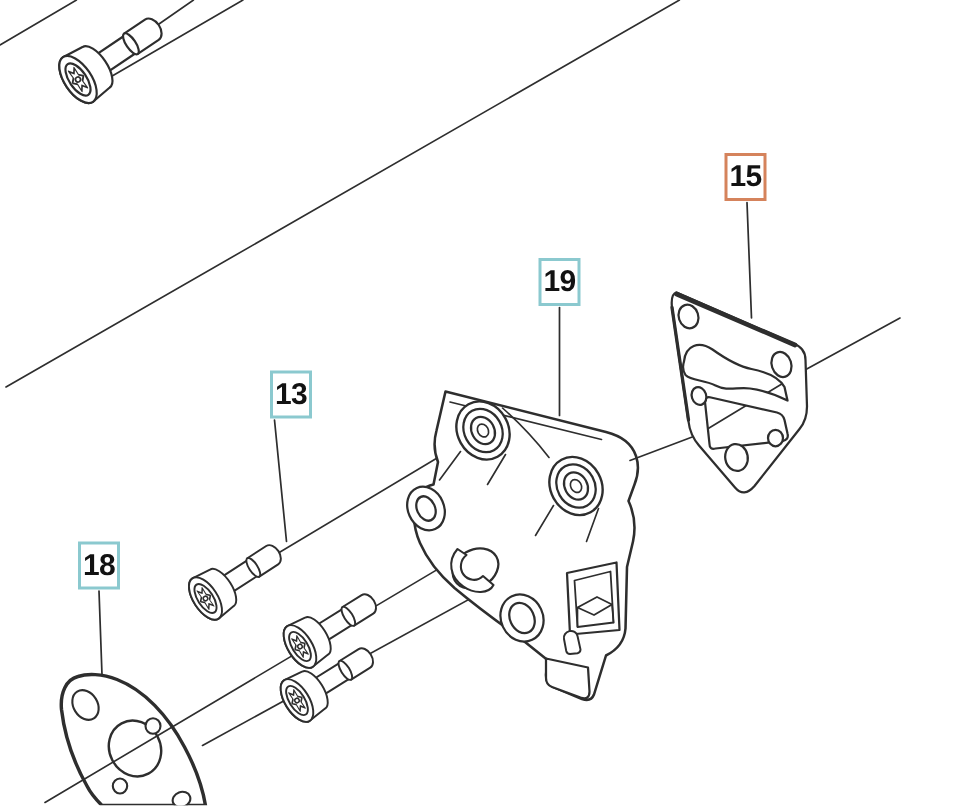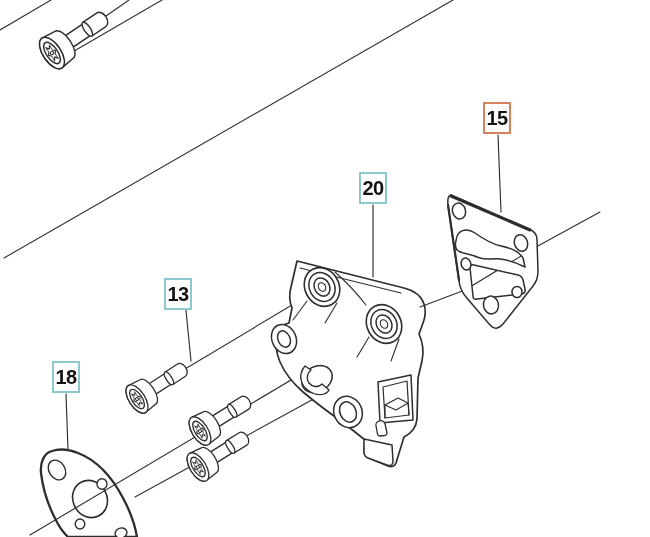--- a/index.html
+++ b/index.html
@@ -5,21 +5,21 @@
   html,body{margin:0;padding:0;background:#fff;}
   .stage{position:relative;width:650px;height:537px;background:#fff;overflow:hidden;
          font-family:"Liberation Sans",sans-serif;}
   .stage svg{position:absolute;left:0;top:0;color:var(--line-art,#2e2e2e);}
   .callout{position:absolute;box-sizing:border-box;width:28px;height:32px;background:#fff;
            border:2px solid var(--callout-border,#8bc9cf);color:#121212;
            display:flex;align-items:center;justify-content:center;
            font-weight:700;font-size:20px;line-height:1;letter-spacing:-0.5px;cursor:pointer;}
   .callout.highlighted{border-color:var(--callout-border-highlighted,#d5835c);}
   .callout-10{left:52px;top:361px;}
-  .callout-13{left:164px;top:247px;margin-top:31px;}
+  .callout-13{left:180px;top:247px;}
   .callout-14{left:359px;top:172px;}
   .callout-15{left:483px;top:102px;}
 </style>
 </head>
 <body>
 
 <div class="stage">
 
 <svg width="650" height="537" viewBox="0 0 650 537" fill="none" stroke="currentColor" stroke-width="1.4" stroke-linecap="round" stroke-linejoin="round">
 
@@ -129,16 +129,16 @@
   <g stroke-width="1.15">
     <path d="M66,394 L68,450"></path>
     <path d="M183,280 L191,361"></path>
     <path d="M373,205 L373,277"></path>
     <path d="M498,135 L501,212"></path>
   </g>
 </svg>
 
 <div class="callout callout-10">18</div>
 <div class="callout callout-13">13</div>
-<div class="callout callout-14">20</div>
+<div class="callout callout-14">19</div>
 <div class="callout callout-15 highlighted">15</div>
 
 </div>
 
 </body></html>

